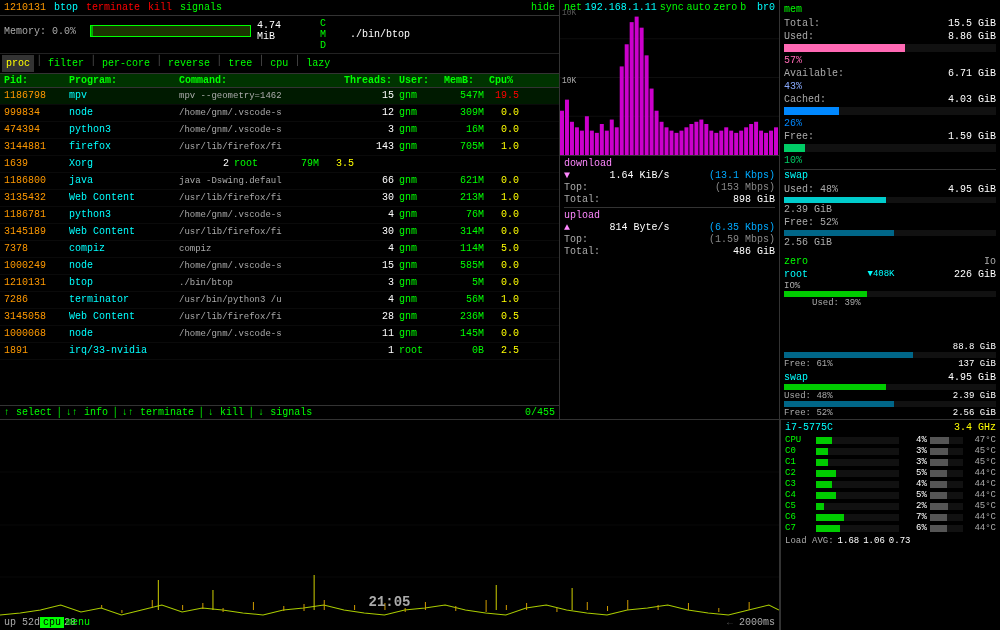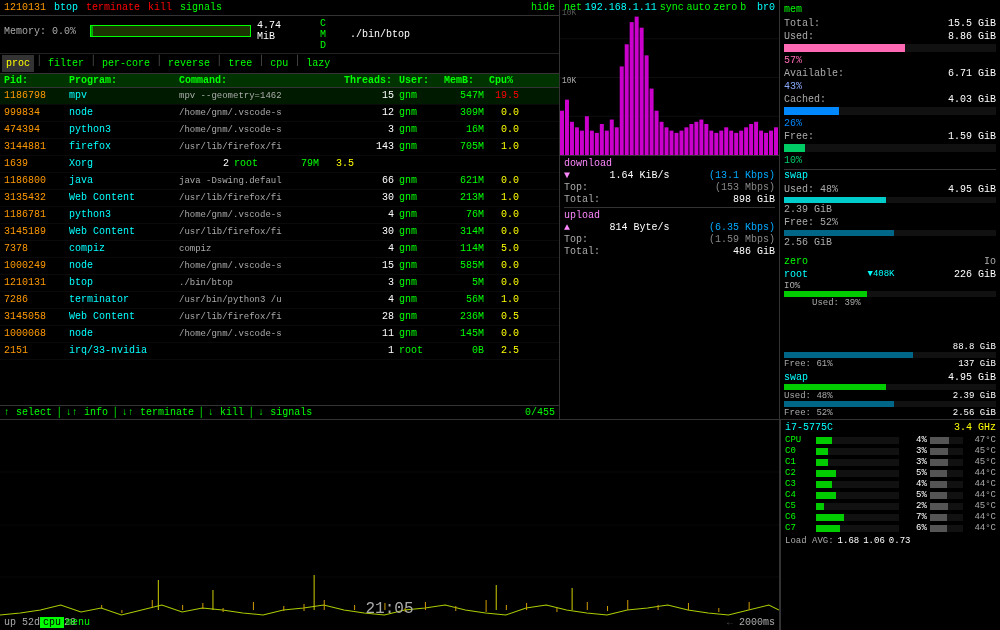--- a/index.html
+++ b/index.html
@@ -280,25 +280,26 @@
       position: absolute;
       bottom: 2px;
       left: 40px;
       font-size: 10px;
       color: #0f0;
       display: flex;
       gap: 2px;
     }
     .bottom-time {
       position: absolute;
-      bottom: 12px;
+      bottom: 20px;
       left: 50%;
       transform: translateX(-50%);
-      font-size: 16px;
+      font-size: 14px;
       color: #aaa;
+      font-weight: bold;
     }
     .bottom-ms {
       position: absolute;
       bottom: 2px;
       right: 4px;
       font-size: 10px;
       color: #aaa;
     }
     .cpu-detail-panel {
       width: 220px;
@@ -560,21 +561,21 @@
           <div class="process-row">
     <span class="pid-col">1000068</span>
     <span class="prog-col">node</span>
     <span class="cmd-col">/home/gnm/.vscode-s</span>
     <span class="thr-col">11</span>
     <span class="user-col">gnm</span>
     <span class="mem-col">145M</span>
     <span class="cpu-col ">0.0</span>
   </div>
           <div class="process-row">
-    <span class="pid-col">2151</span>
+    <span class="pid-col">1891</span>
     <span class="prog-col">irq/33-nvidia</span>
     <span class="cmd-col"></span>
     <span class="thr-col">1</span>
     <span class="user-col">root</span>
     <span class="mem-col">0B</span>
     <span class="cpu-col ">2.5</span>
   </div>
         </div>
 
       <div class="status-bar-bottom">

